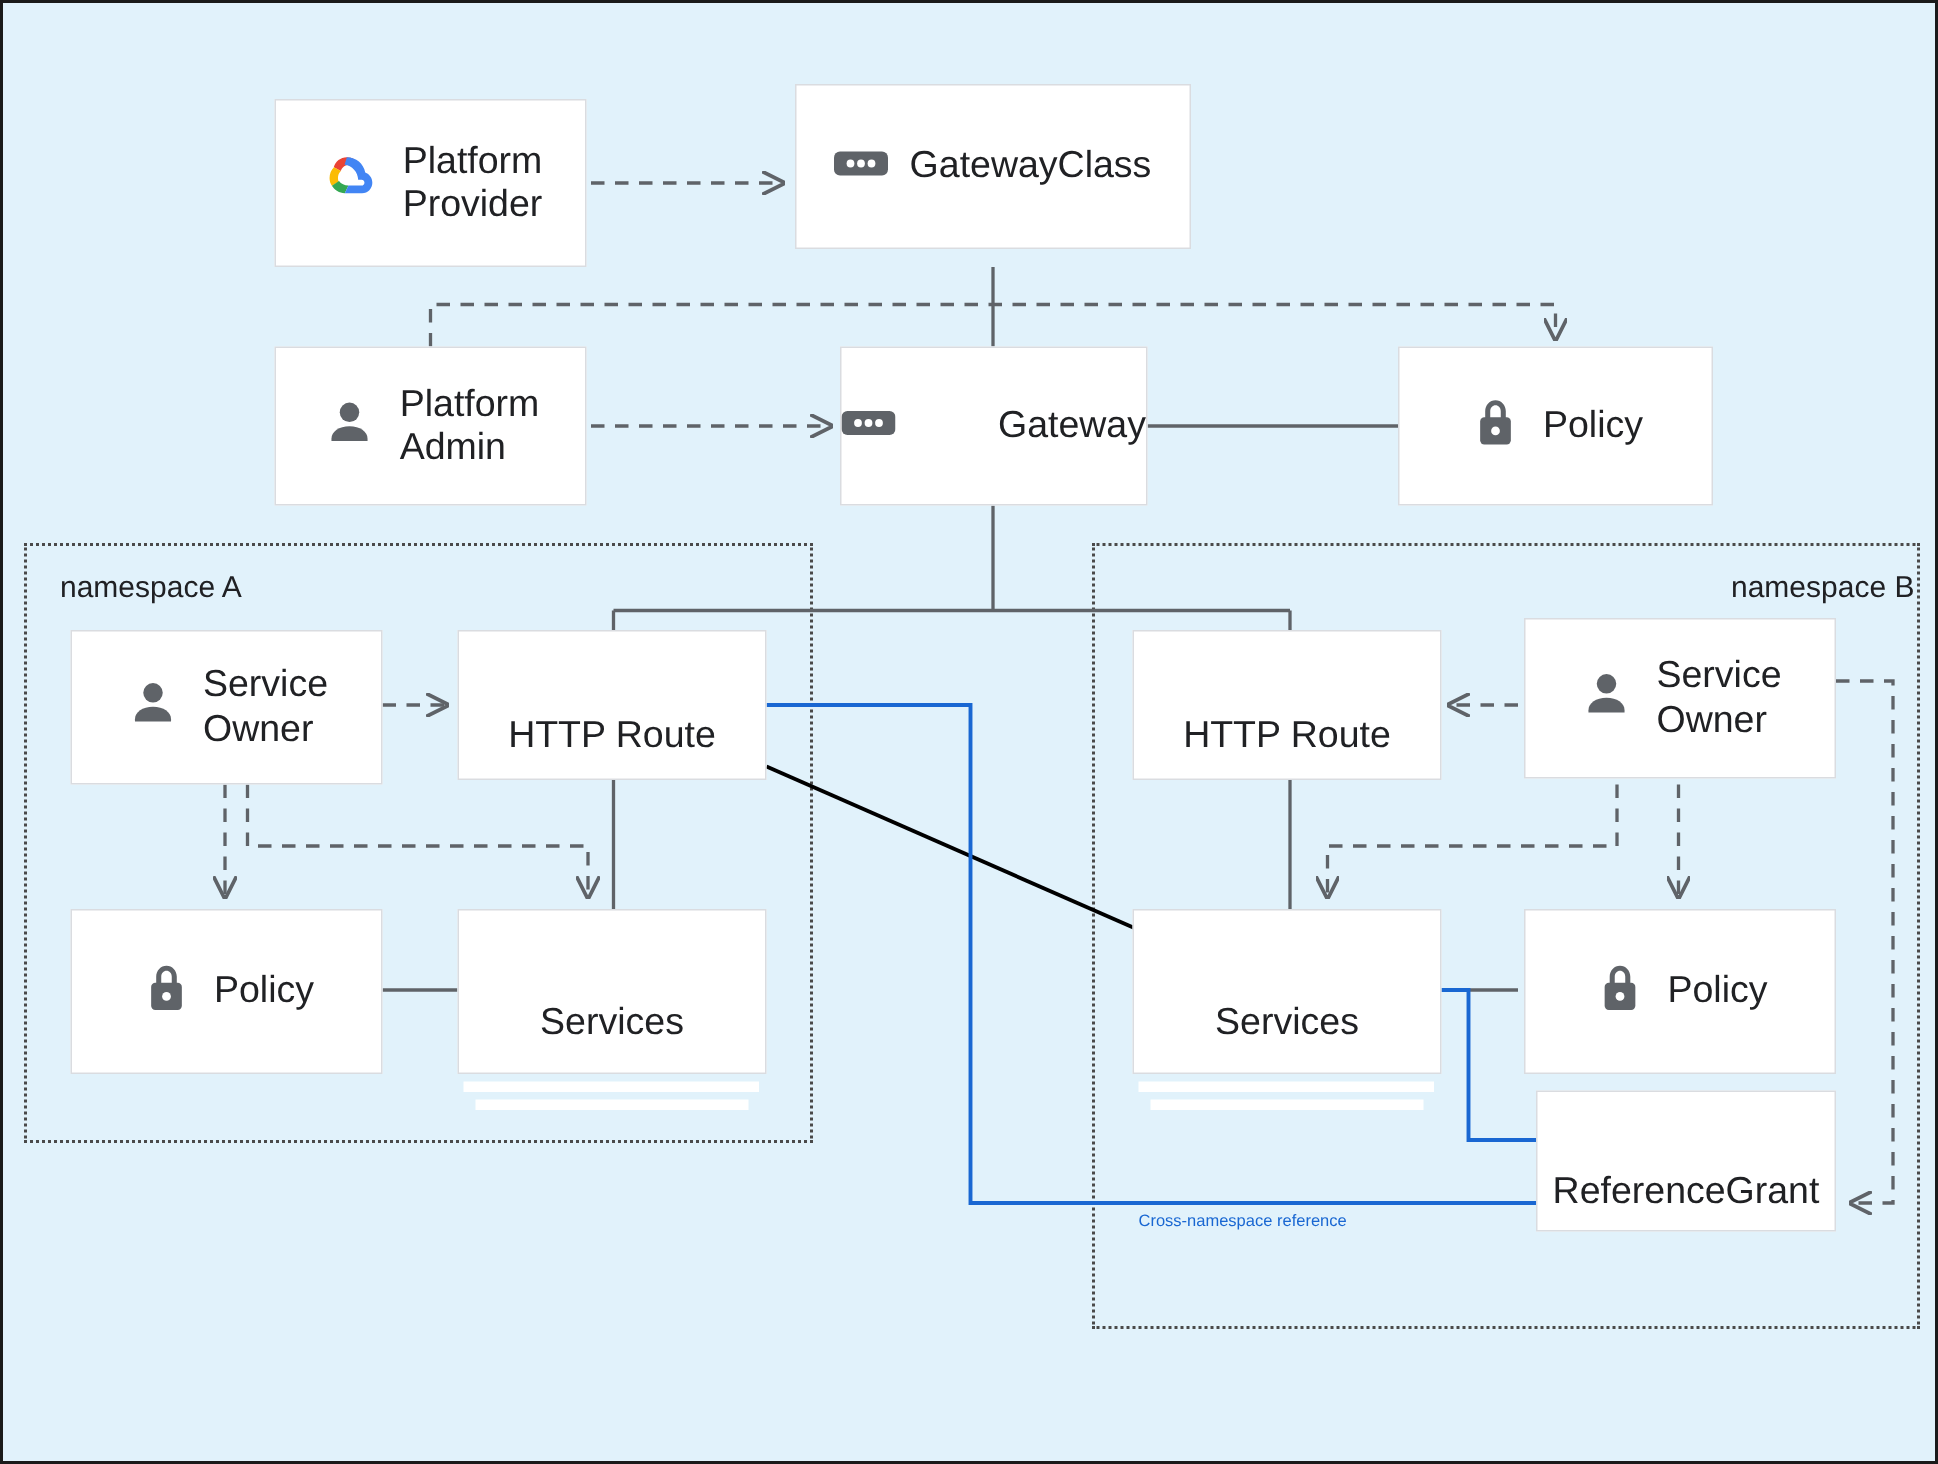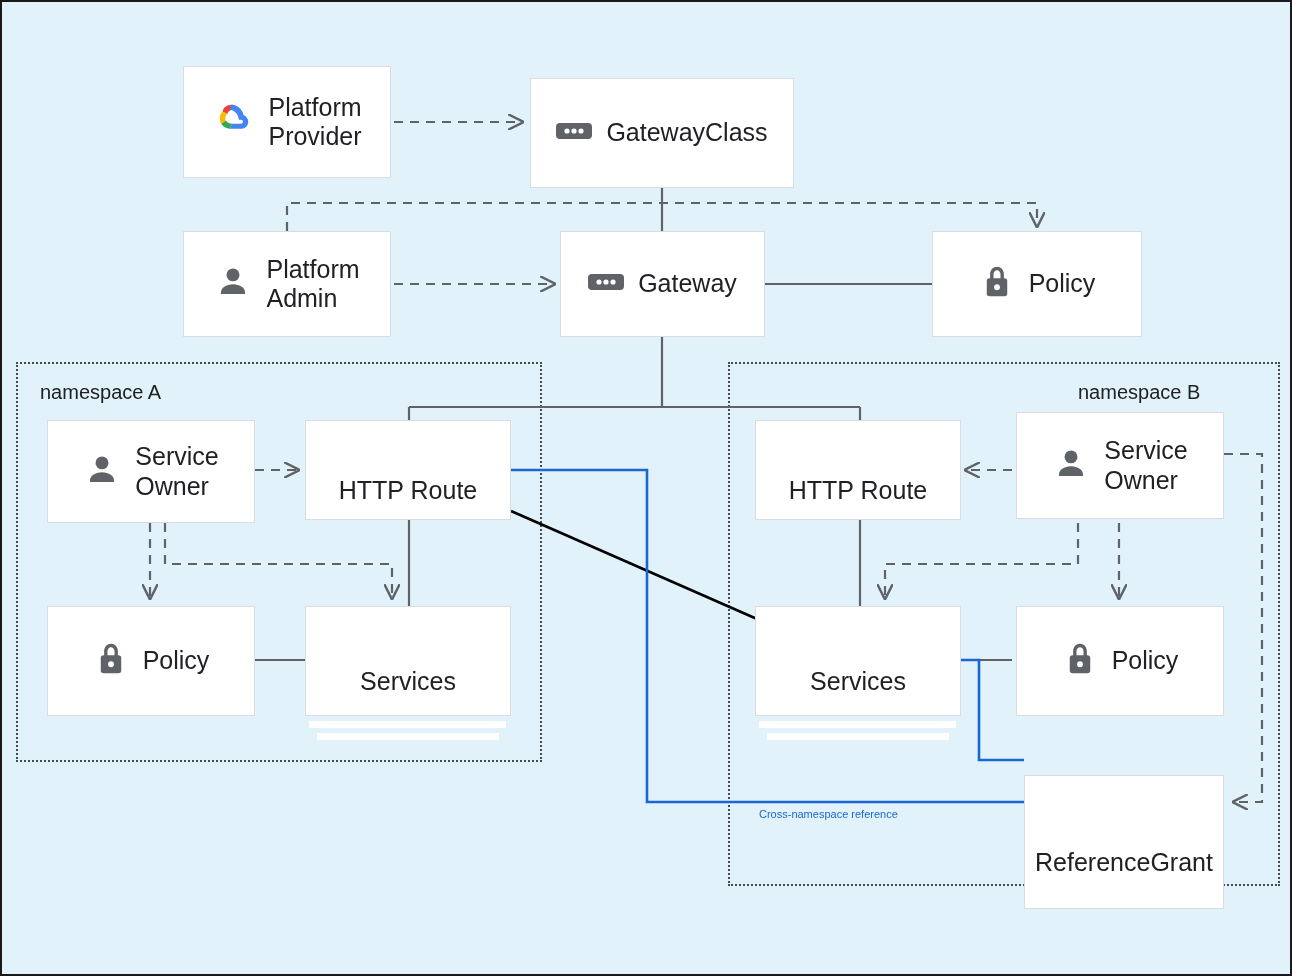--- a/index.html
+++ b/index.html
@@ -73,21 +73,21 @@
 </style>
 </head>
 <body>
 
 <div id="canvas">
 
   <div class="ns" style="left:14px; top:360px; width:526px; height:400px;"></div>
   <div class="ns-label" style="left:38px; top:379px;">namespace A</div>
 
   <div class="ns" style="left:726px; top:360px; width:552px; height:524px;"></div>
-  <div class="ns-label" style="left:1076px; top:379px;">namespace B</div>
+  <div class="ns-label" style="left:1152px; top:379px;">namespace B</div>
 
   <svg id="edges" viewBox="0 0 1292 976" xmlns="http://www.w3.org/2000/svg">
     <defs>
       <marker id="arrowGray" viewBox="0 0 10 10" refX="9" refY="5" markerWidth="7" markerHeight="7" orient="auto-start-reverse">
         <path d="M 0 0 L 10 5 L 0 10" fill="none" stroke="#5f6368" stroke-width="1.6"></path>
       </marker>
     </defs>
 
     <g stroke="#5f6368" stroke-width="2.2" fill="none">
 
@@ -140,21 +140,21 @@
         <path d="M18 7.5 C17 5.1 14.7 3.4 12 3.3 L10.6 6.2 C12.6 6.2 14.3 7.4 15 9.2 L18 7.5 Z" fill="#4285f4" opacity="0"></path>
         <path d="M6.1 7.1 C5 8.1 4.4 9.6 4.4 11.2 C4.4 12.3 4.7 13.3 5.3 14.2 L7.9 12.7 C7.7 12.2 7.6 11.7 7.6 11.2 C7.6 10.2 8 9.3 8.7 8.6 L6.1 7.1 Z" fill="#fbbc05"></path>
         <path d="M5.3 14.2 C6.3 15.9 8.1 17 10.2 17 L11.6 14.1 C10.1 14.1 8.8 13.5 8 12.4 L5.3 14.2 Z" fill="#34a853"></path>
         <path d="M11 3.3 C14.5 3.3 17.4 5.8 18 9.1 C19.6 9.7 20.7 11.2 20.7 13 C20.7 15.2 19 17 16.8 17 L10.2 17 L11.6 14.1 L16.6 14.1 C17.2 14.1 17.7 13.6 17.7 13 C17.7 12.4 17.2 11.9 16.6 11.9 L15.3 11.9 C15.2 9 13 6.5 10.1 6.2 L11 3.3 Z" fill="#4285f4"></path>
       </svg>
     </span>
     <span class="label">Platform
 Provider</span>
   </div>
 
-  <div class="node" style="left:528px; top:76px; width:264px; height:110px;">
+  <div class="node" style="left:528px; top:54px; width:264px; height:110px;">
     <span class="icon">
       <svg width="36" height="22" viewBox="0 0 36 22" xmlns="http://www.w3.org/2000/svg">
         <rect x="0" y="3" width="36" height="16" rx="4" fill="#5f6368"></rect>
         <circle cx="11" cy="11" r="2.6" fill="#ffffff"></circle>
         <circle cx="18" cy="11" r="2.6" fill="#ffffff"></circle>
         <circle cx="25" cy="11" r="2.6" fill="#ffffff"></circle>
       </svg>
     </span>
     <span class="label">GatewayClass</span>
   </div>
@@ -163,21 +163,21 @@
     <span class="icon">
       <svg width="38" height="38" viewBox="0 0 24 24" xmlns="http://www.w3.org/2000/svg">
         <circle cx="12" cy="7.5" r="4.1" fill="#5f6368"></circle>
         <path d="M12 13.4 C7.6 13.4 4.4 15.7 4.4 18.6 L4.4 19.6 L19.6 19.6 L19.6 18.6 C19.6 15.7 16.4 13.4 12 13.4 Z" fill="#5f6368"></path>
       </svg>
     </span>
     <span class="label">Platform
 Admin</span>
   </div>
 
-  <div class="node" style="left:558px; top:229px; width:205px; height:106px;">
+  <div class="node" style="left:558px; top:229px; width:205px; height:106px;justify-content:space-between;">
     <span class="icon">
       <svg width="36" height="22" viewBox="0 0 36 22" xmlns="http://www.w3.org/2000/svg">
         <rect x="0" y="3" width="36" height="16" rx="4" fill="#5f6368"></rect>
         <circle cx="11" cy="11" r="2.6" fill="#ffffff"></circle>
         <circle cx="18" cy="11" r="2.6" fill="#ffffff"></circle>
         <circle cx="25" cy="11" r="2.6" fill="#ffffff"></circle>
       </svg>
     </span>
     <span class="label">Gateway</span>
   </div>
@@ -250,19 +250,19 @@
     <span class="icon">
       <svg width="36" height="38" viewBox="0 0 24 26" xmlns="http://www.w3.org/2000/svg">
         <path d="M7.3 11 L7.3 7.6 C7.3 4.8 9.4 2.6 12 2.6 C14.6 2.6 16.7 4.8 16.7 7.6 L16.7 11 L14.4 11 L14.4 7.6 C14.4 6.1 13.3 4.9 12 4.9 C10.7 4.9 9.6 6.1 9.6 7.6 L9.6 11 Z" fill="#5f6368"></path>
         <rect x="5" y="10.4" width="14" height="12.4" rx="1.9" fill="#5f6368"></rect>
         <circle cx="12" cy="16.6" r="2" fill="#ffffff"></circle>
       </svg>
     </span>
     <span class="label">Policy</span>
   </div>
 
-  <div class="node centered" style="left:1022px; top:773px; width:200px; height:134px;">
+  <div class="node centered" style="left:1022px; top:725px; width:200px; height:94px;">
     <span class="label">ReferenceGrant</span>
   </div>
 
   <div class="edge-label" style="left:757px; top:806px;">Cross-namespace reference</div>
 
 </div>
 
 </body></html>

